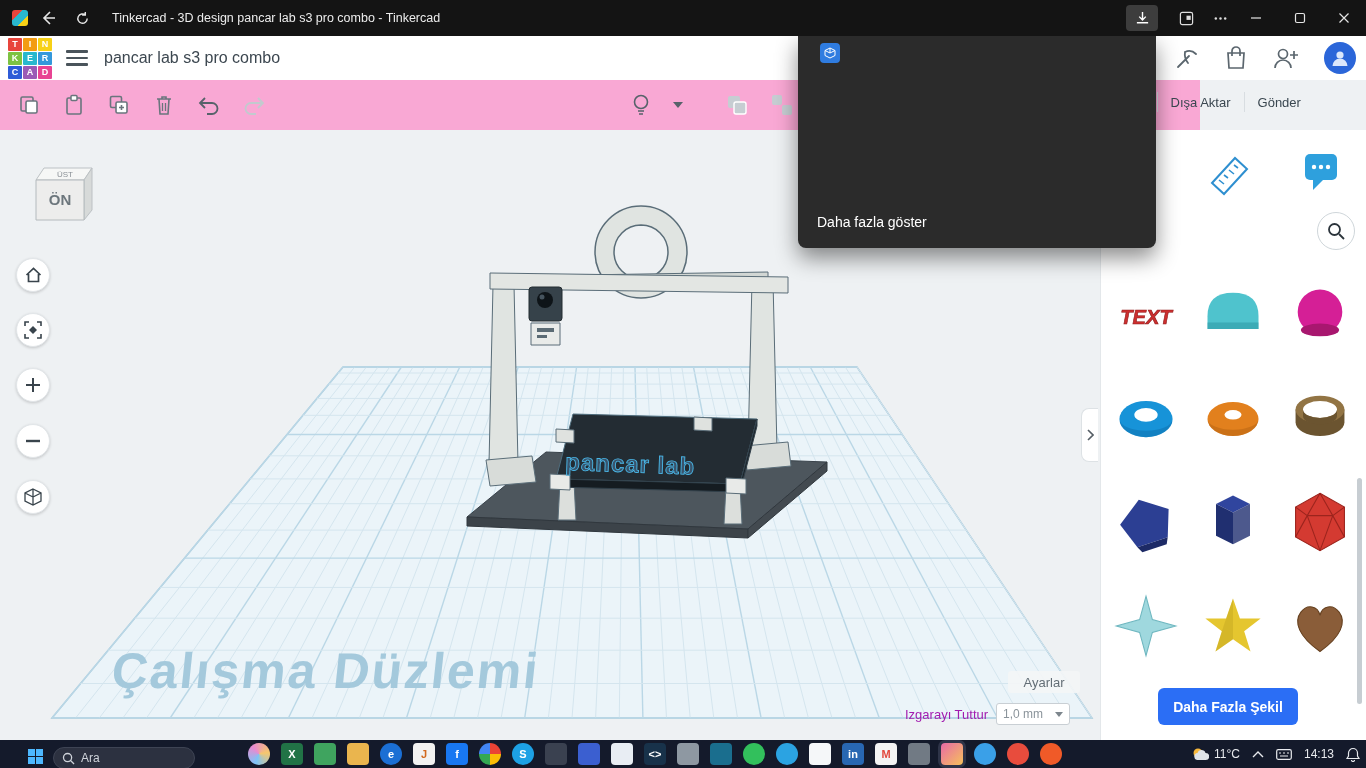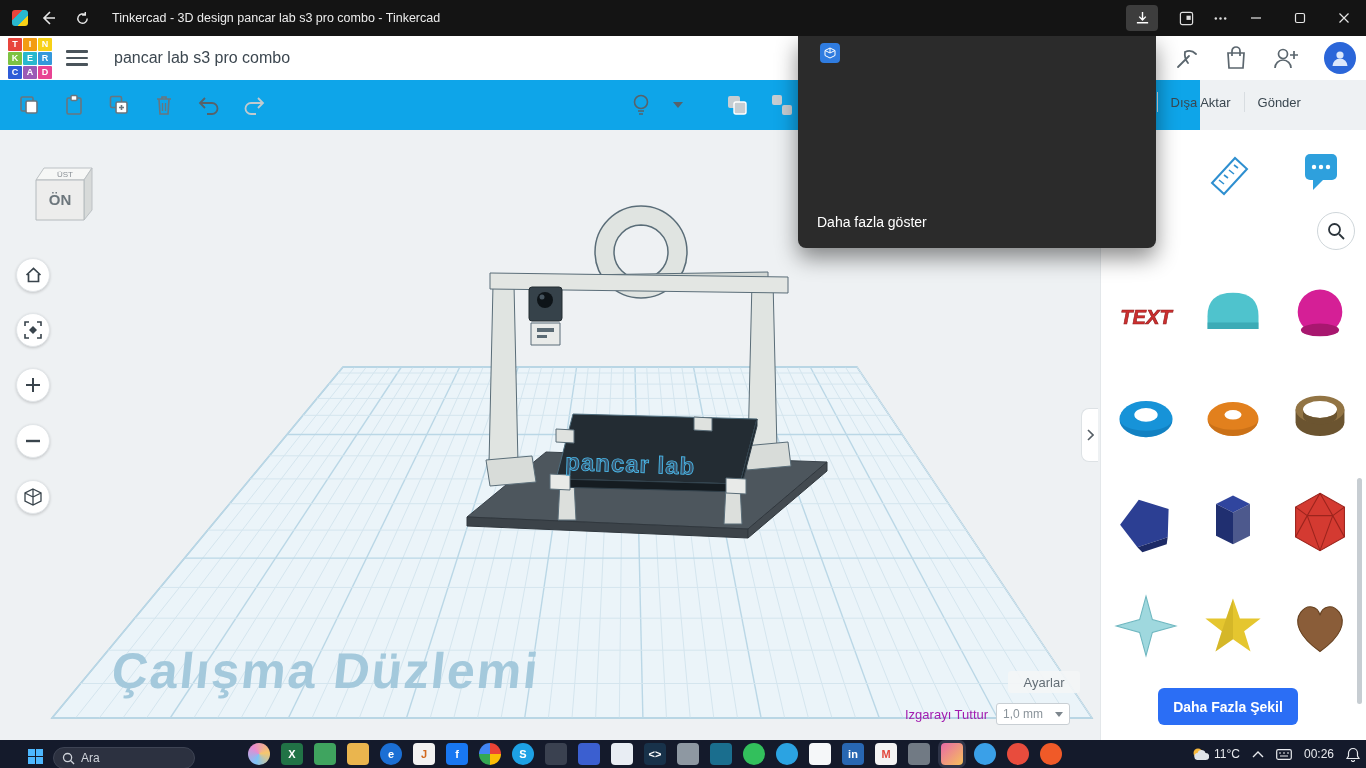--- a/index.html
+++ b/index.html
@@ -20,26 +20,26 @@
   .app-header { position:absolute; top:36px; left:0; width:1366px; height:44px; background:#fff; display:flex; align-items:center; }
   .logo-grid { display:grid; grid-template-columns:repeat(3,14px); grid-auto-rows:13px; gap:1px; margin-left:8px; }
   .logo-grid span { display:flex; align-items:center; justify-content:center; font-size:9px; font-weight:bold; color:#fff; border-radius:1px; }
   .logo-grid span:nth-child(1){background:#e8453c}.logo-grid span:nth-child(2){background:#f39c12}
   .logo-grid span:nth-child(3){background:#f7d117}.logo-grid span:nth-child(4){background:#7dc242}
   .logo-grid span:nth-child(5){background:#29b8ce}.logo-grid span:nth-child(6){background:#3498db}
   .logo-grid span:nth-child(7){background:#2e5bd7}.logo-grid span:nth-child(8){background:#9b59b6}
   .logo-grid span:nth-child(9){background:#e84393}
   .hamburger { width:22px; margin-left:14px; }
   .hamburger div { height:2.5px; background:#4a545b; margin:4px 0; border-radius:1px; }
-  .design-title { margin-left:26px; font-size:16px; color:#3c4750; }
+  .design-title { margin-left:16px; font-size:16px; color:#3c4750; }
   .hdr-right { position:absolute; right:10px; top:0; height:44px; display:flex; align-items:center; gap:24px; }
   .avatar { width:32px; height:32px; border-radius:50%; background:#2b66d9; display:flex; align-items:center; justify-content:center; }
 
   
-  .toolbar { position:absolute; top:80px; left:0; width:1200px; height:50px; background:#0ea5e9; }
+  .toolbar { position:absolute; top:80px; left:0; width:1200px; height:50px; background:#f9a8d4; }
   .tool-left { position:absolute; left:12px; top:8px; display:flex; align-items:center; }
   .tool-ic { width:34px; height:34px; display:flex; align-items:center; justify-content:center; margin-right:11px; }
   .tool-mid { position:absolute; left:624px; top:8px; display:flex; align-items:center; }
   .tool-right { position:absolute; left:1093px; top:12px; display:flex; align-items:center; gap:13px; font-size:13px; color:#3a4750; white-space:nowrap; }
   .vdiv { width:1px; height:20px; background:#d8dde1; }
 
   
   .viewport { position:absolute; top:130px; left:0; width:1100px; height:610px; background:#eef1f3; overflow:hidden; }
   .plane-svg, .model-svg { position:absolute; left:0; top:0; }
   .gmin { stroke:#d4e5ee; stroke-width:1; }
@@ -596,19 +596,19 @@
         </svg>
       <span>11°C</span>
     </div>
     <svg width="12" height="7" viewBox="0 0 12 7">
         <path d="M1 6 L6 1 L11 6" stroke="#e8eaee" stroke-width="1.4" fill="none"></path>
       </svg>
     <svg width="16" height="11" viewBox="0 0 16 11">
         <rect x="0.7" y="0.7" width="14.6" height="9.6" rx="1.5" stroke="#e8eaee" stroke-width="1.2" fill="none"></rect>
         <path d="M3 4 h2 M7 4 h2 M11 4 h2 M4 7 h8" stroke="#e8eaee" stroke-width="1.1"></path>
       </svg>
-    <span>00:26</span>
+    <span>14:13</span>
     <svg width="14" height="15" viewBox="0 0 14 15">
         <path d="M7 1.5 a4.5 4.5 0 0 1 4.5 4.5 v3 l1.5 2.5 H1 L2.5 9 v-3 A4.5 4.5 0 0 1 7 1.5 Z" stroke="#e8eaee" stroke-width="1.2" fill="none"></path>
         <path d="M5.5 13 a1.5 1.5 0 0 0 3 0" stroke="#e8eaee" stroke-width="1.2" fill="none"></path>
       </svg>
   </div>
 </div>
 
 </body></html>

